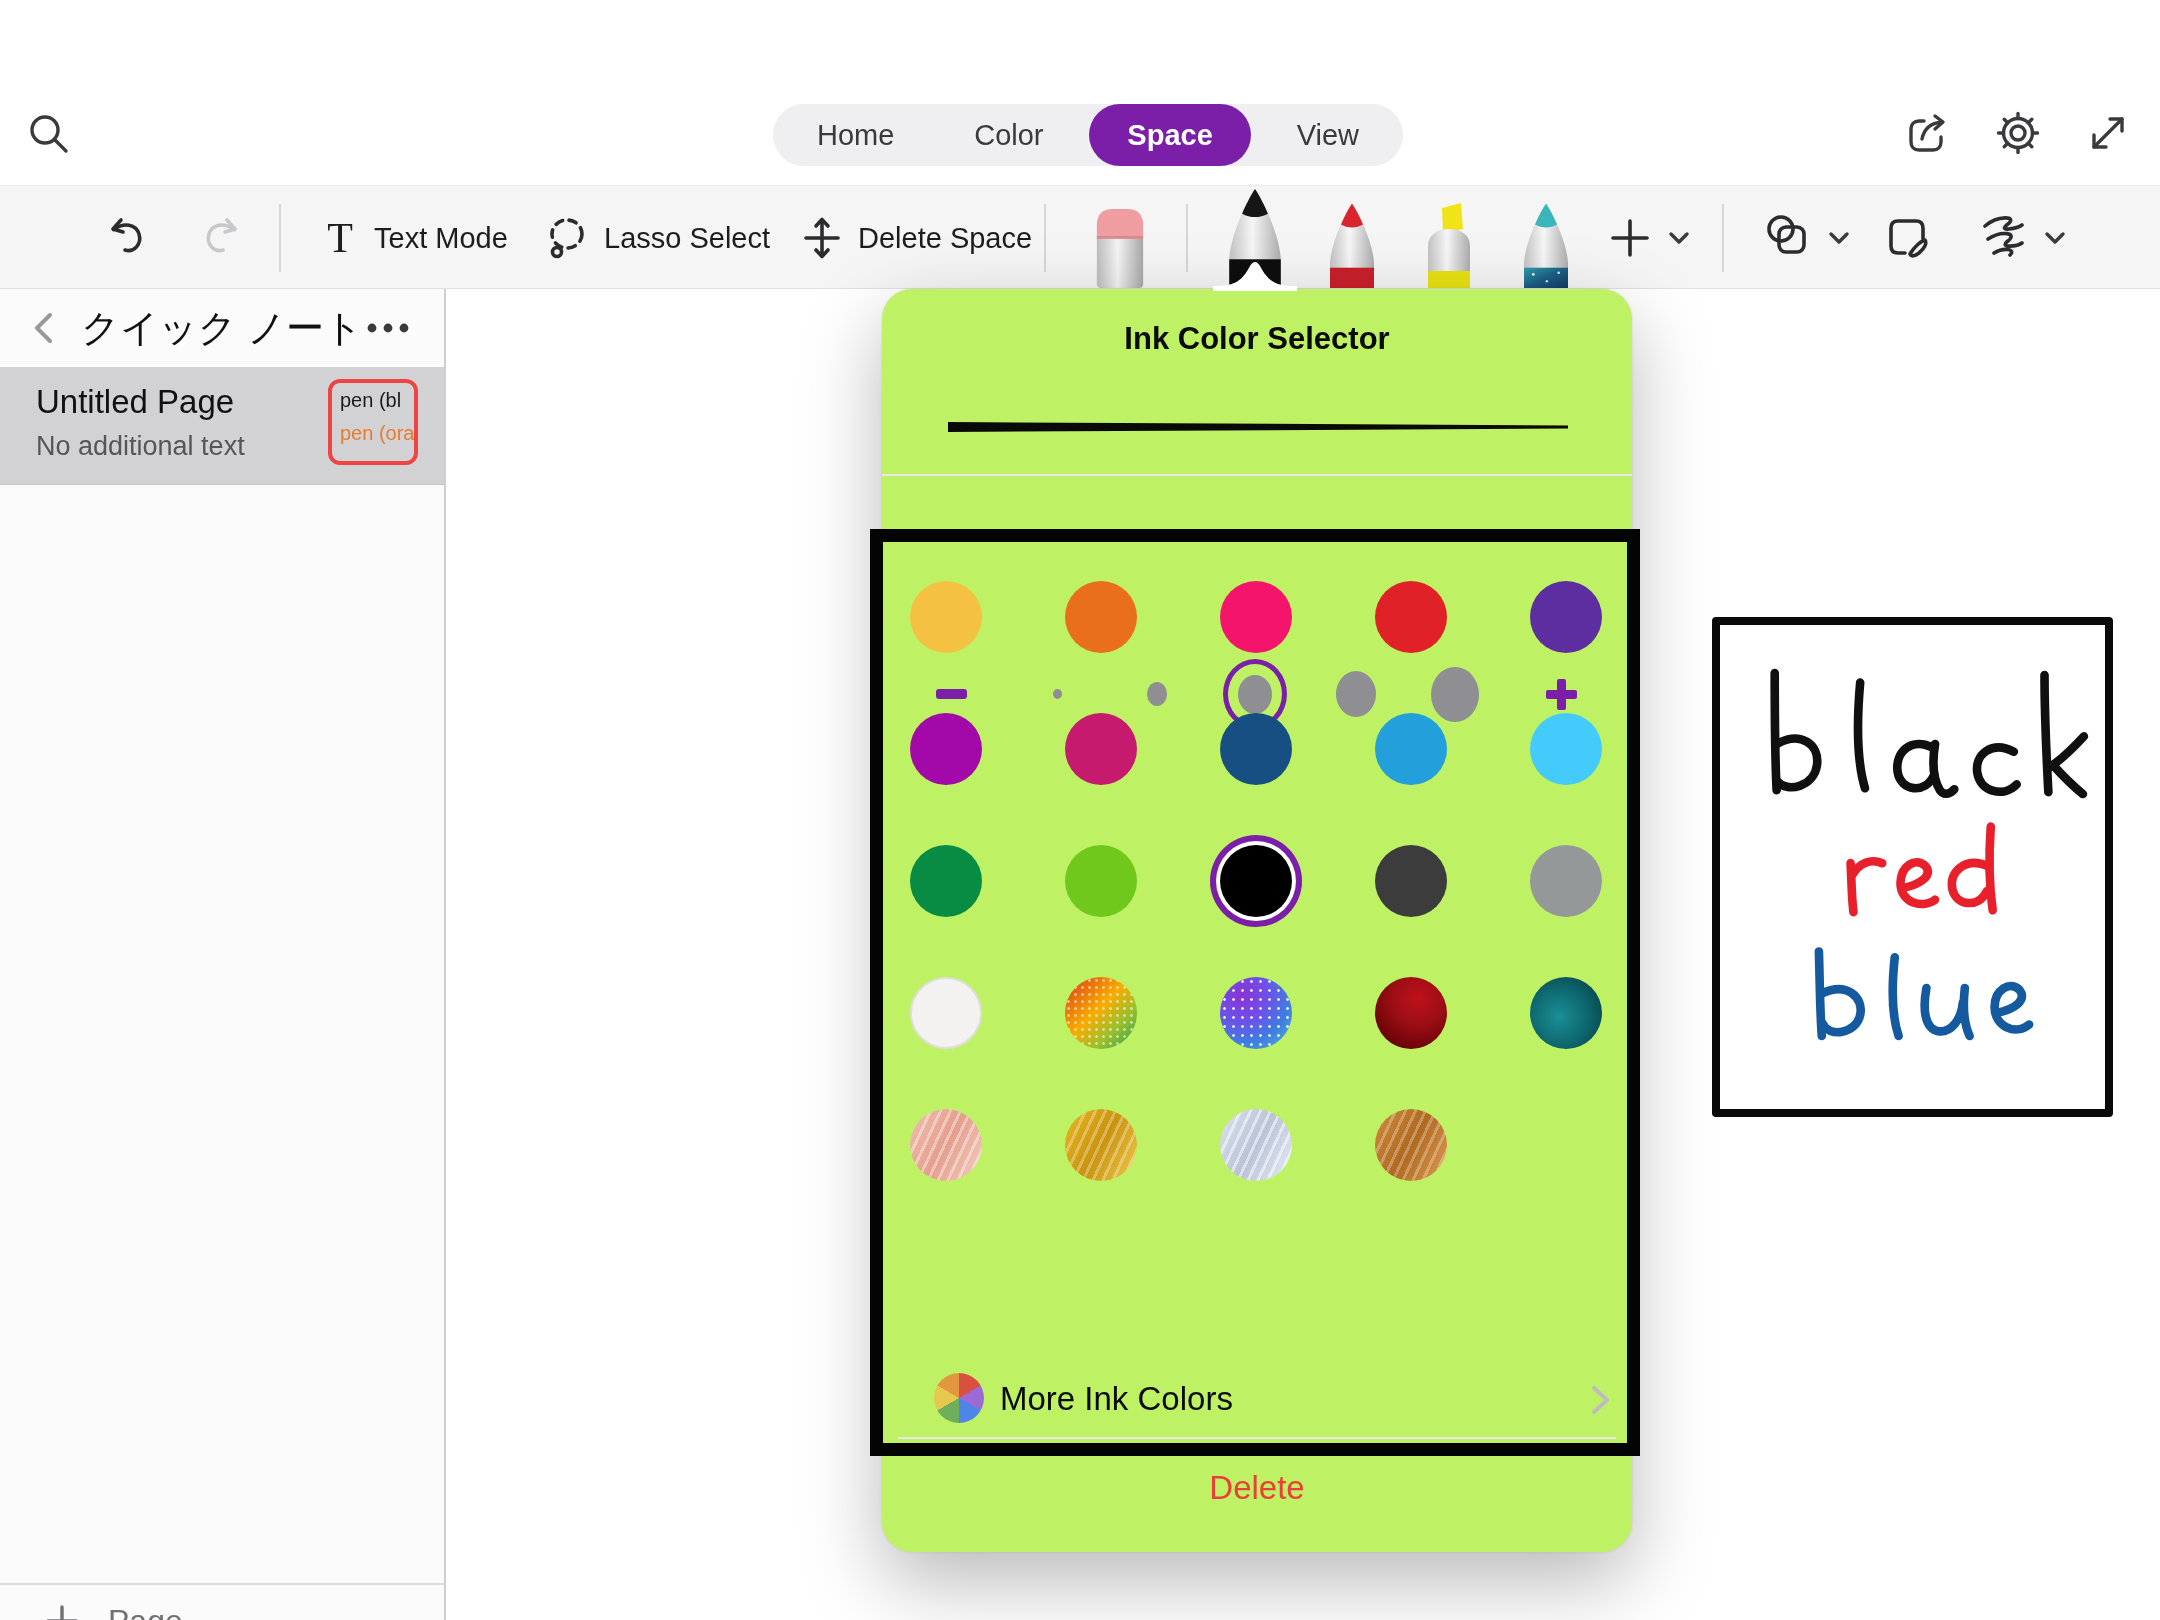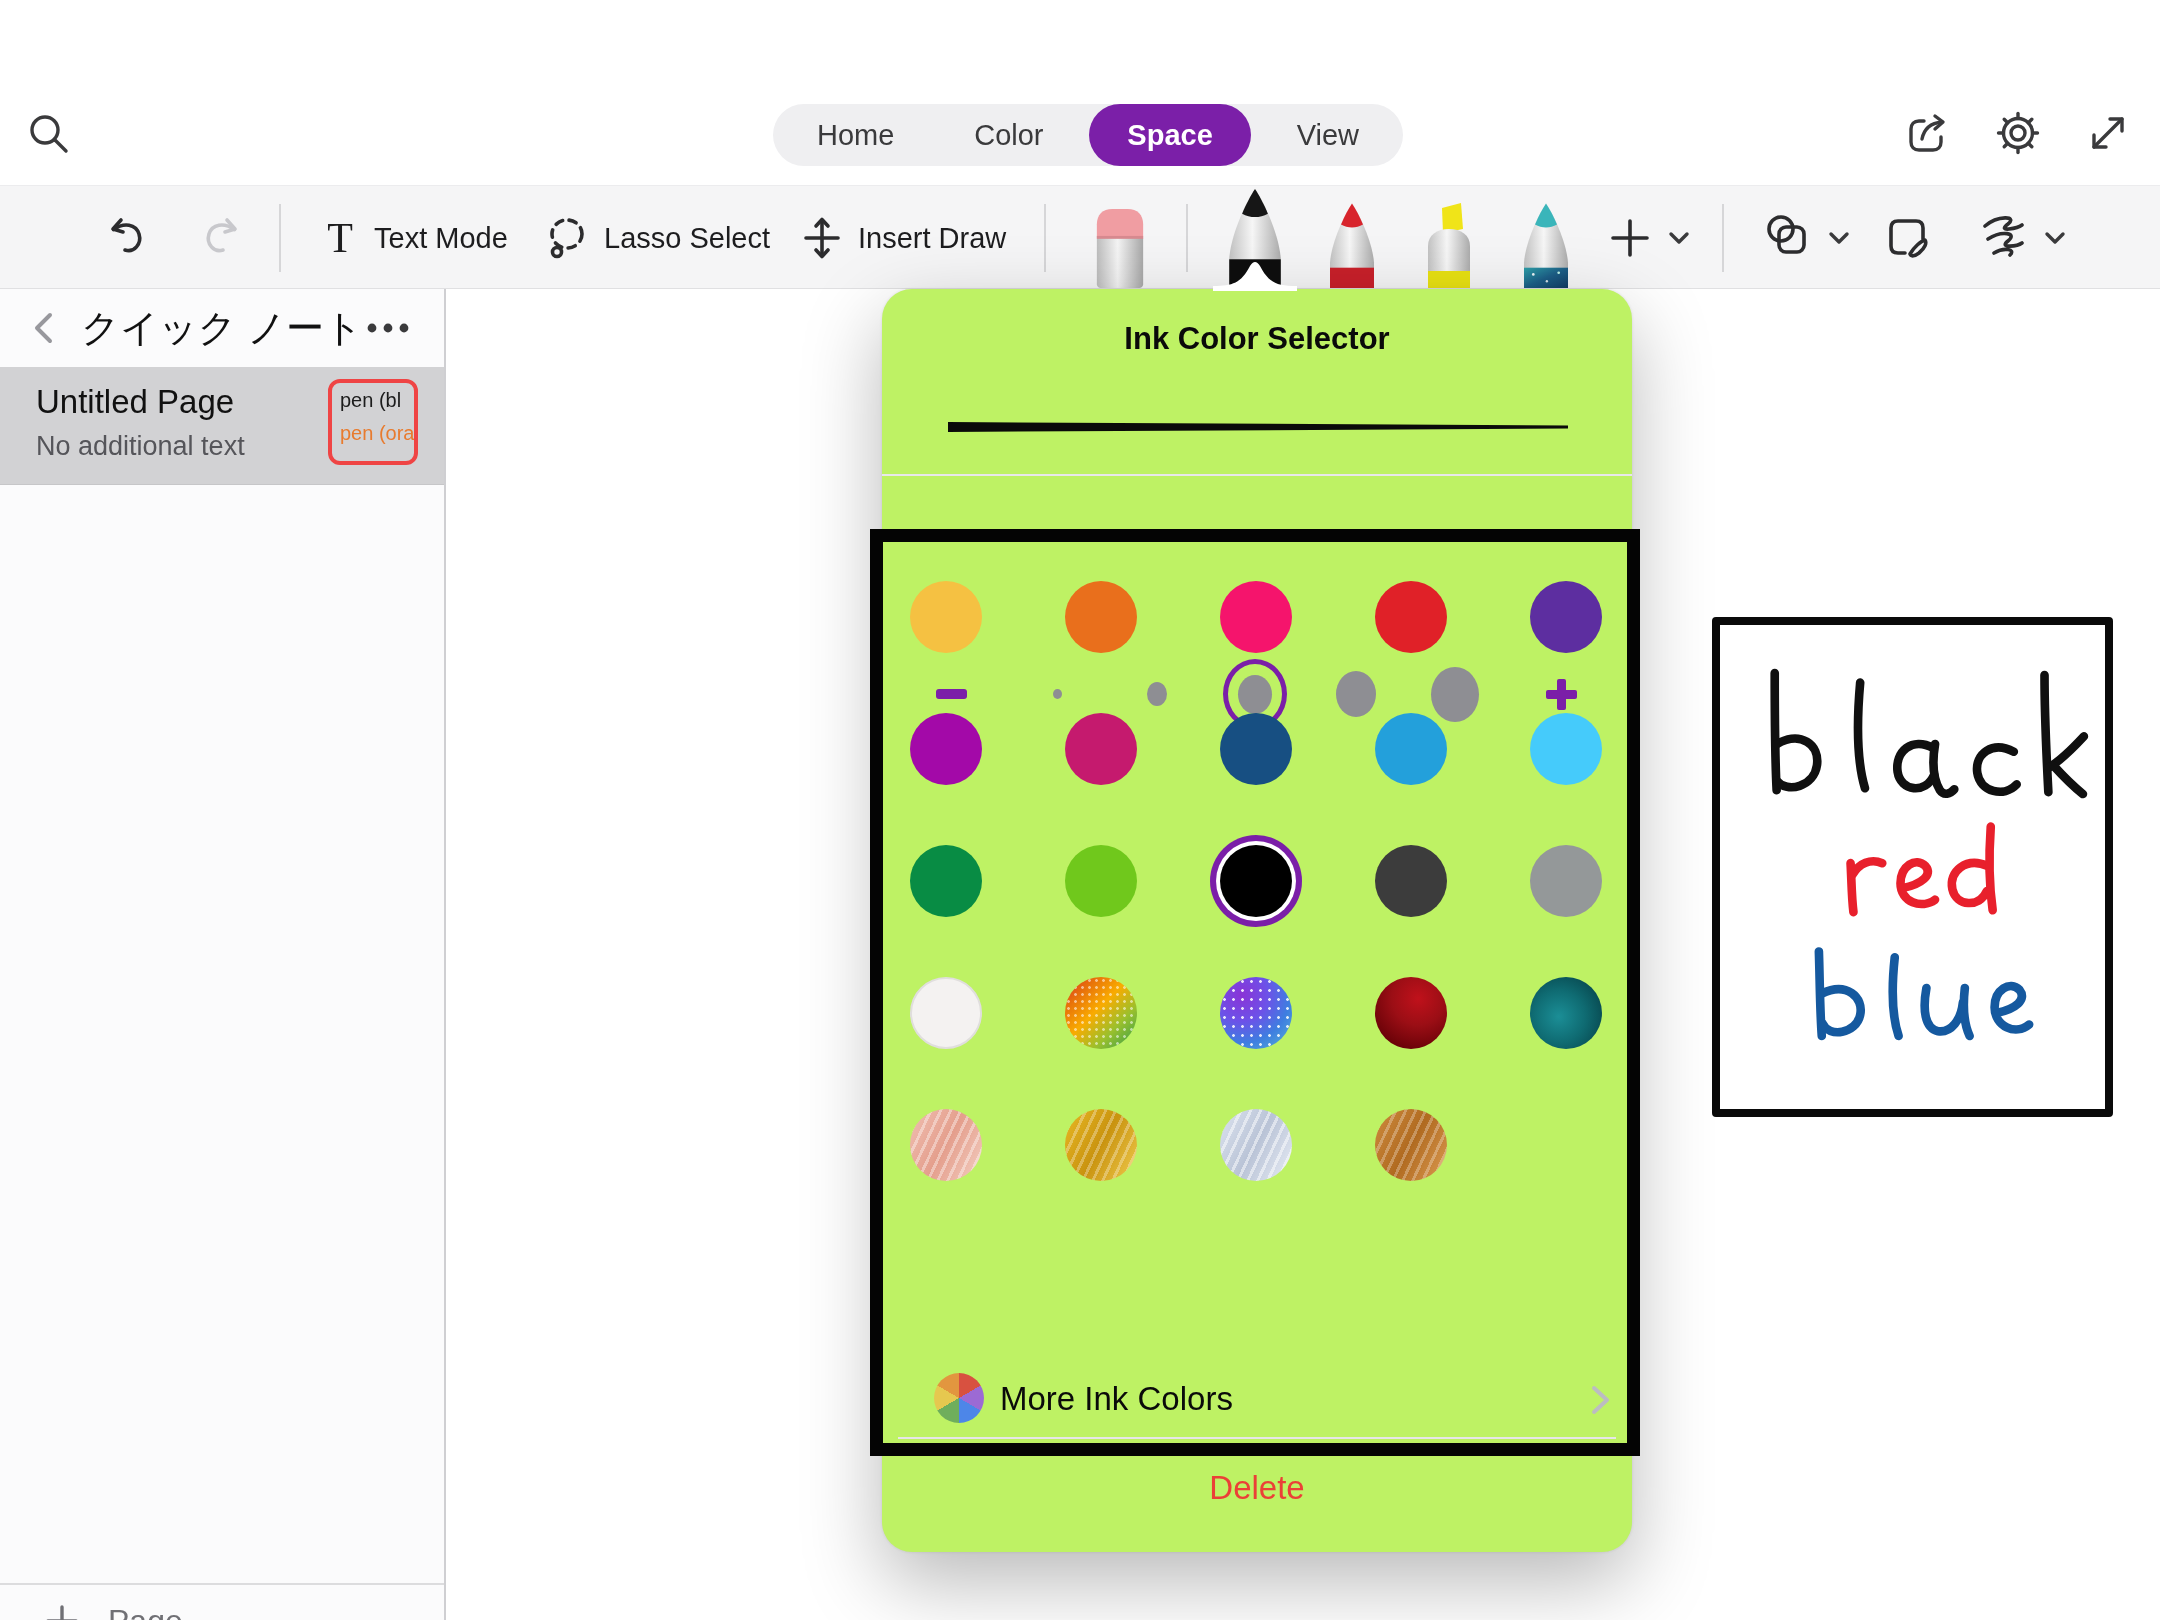--- a/index.html
+++ b/index.html
@@ -151,21 +151,21 @@
       <span class="rb-label">Lasso Select</span>
     </div>
 
     <div class="rb-group" style="left:798px;">
       <svg width="48" height="48" viewBox="0 0 48 48">
         <path class="st2" d="M8,24 H40"></path>
           <path class="st2" d="M24,7 V41"></path>
         <path class="st2" d="M18,12 L24,5.5 L30,12"></path>
           <path class="st2" d="M18,36 L24,42.5 L30,36"></path>
       </svg>
-      <span class="rb-label">Insert Draw</span>
+      <span class="rb-label">Delete Space</span>
     </div>
 
     <div class="vdiv" style="left:1044px;"></div>
 
     <div class="pen-slot" style="left:1088px;">
       <svg width="64" height="81" viewBox="0 0 64 84">
         <defs>
           <linearGradient id="silverE" x1="0" y1="0" x2="1" y2="0">
             <stop offset="0" stop-color="#BDBDBD"></stop>
               <stop offset="0.45" stop-color="#F4F4F4"></stop>

